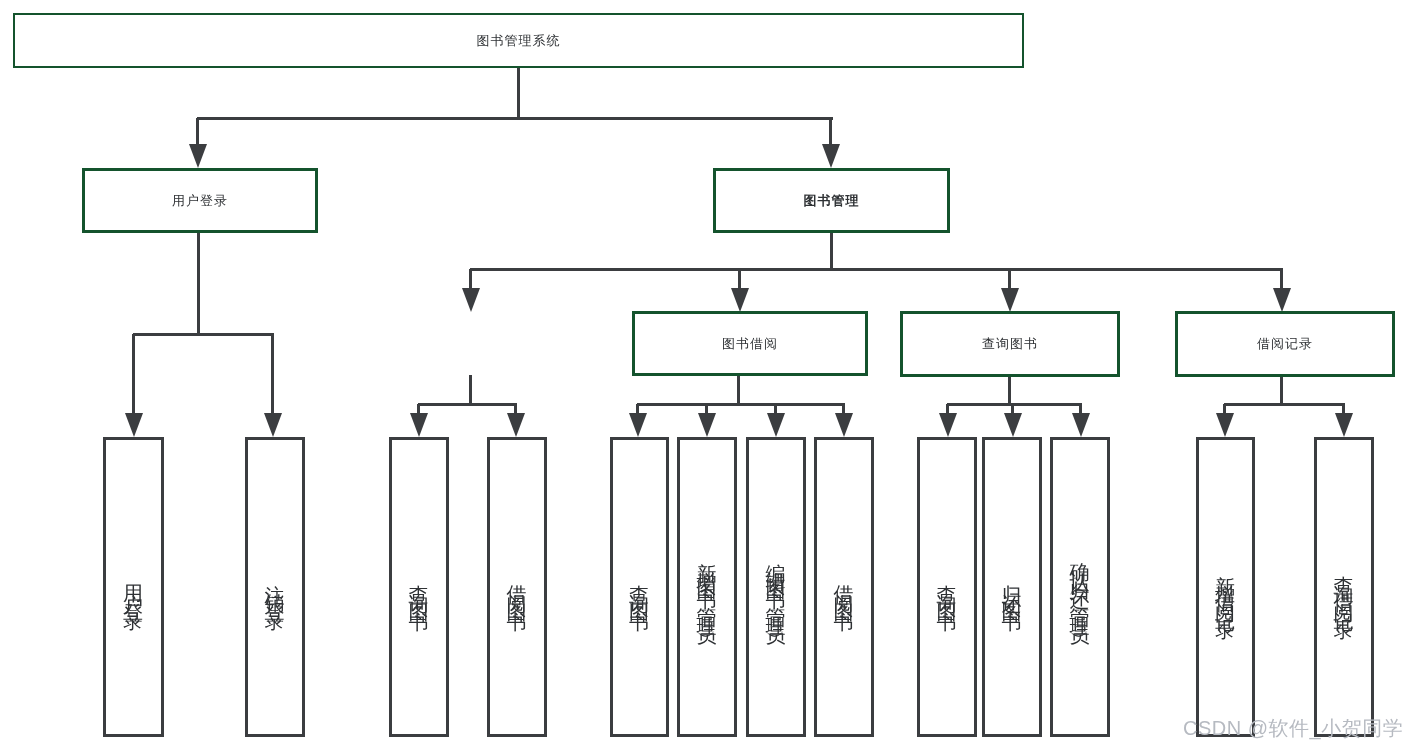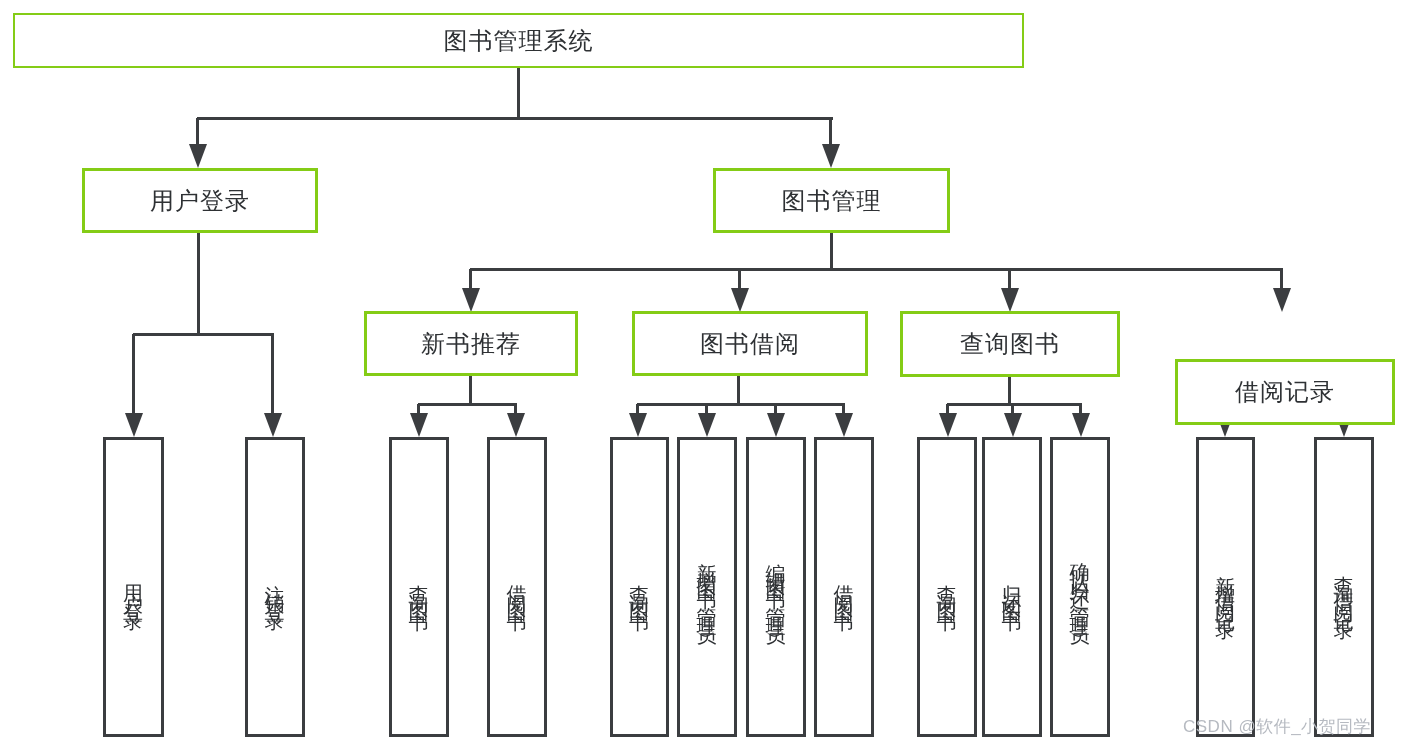--- a/index.html
+++ b/index.html
@@ -2,23 +2,23 @@
 <html><head>
 <meta charset="utf-8">
 <style>
   html, body { margin:0; padding:0; background:#ffffff; }
   .canvas {
     position:relative; width:1405px; height:747px; background:#ffffff;
     font-family:"Liberation Sans","DejaVu Sans",sans-serif; overflow:hidden;
   }
   .box {
     position:absolute; box-sizing:border-box; background:#ffffff;
-    border:3px solid #84cc16; color:#2e3134;
+    border:3px solid #14532d; color:#2e3134;
     display:flex; align-items:center; justify-content:center;
-    font-size:24px; letter-spacing:1px; white-space:nowrap; z-index:2;
+    font-size:13px; letter-spacing:1px; white-space:nowrap; z-index:2;
   }
   .box.root { border-width:2px; }
   .leaf {
     position:absolute; box-sizing:border-box; background:#ffffff;
     border:3px solid #3b3d40; color:#2e3134; z-index:2;
     display:flex; align-items:center; justify-content:center;
     writing-mode:vertical-rl; text-orientation:mixed;
     font-size:20px; letter-spacing:9px; line-height:1;
   }
   .hline { position:absolute; height:3px; background:#3b3d40; z-index:1; }
@@ -28,21 +28,21 @@
     position:absolute; left:7px; top:0; width:3px;
     height:calc(100% - 20px); background:#3b3d40;
   }
   .arrow .head {
     position:absolute; left:0; bottom:0; width:0; height:0;
     border-left:9px solid transparent; border-right:9px solid transparent;
     border-top:24px solid #3b3d40;
   }
   .watermark {
     position:absolute; left:1183px; top:715px; z-index:5;
-    font-size:17px; color:#b6bac1; letter-spacing:0.5px; white-space:nowrap;
+    font-size:20px; color:#b6bac1; letter-spacing:0.5px; white-space:nowrap;
   }
 </style>
 </head>
 <body>
 
 <div class="canvas">
 
   <div class="box root" style="left:13px; top:13px; width:1011px; height:55px;">图书管理系统</div>
 
   <div class="vline" style="left:517px; top:67px; height:52px;"></div>
@@ -50,21 +50,21 @@
   <div class="arrow" style="left:189px; top:118px; height:50px;">
       <i class="stem"></i>
       <i class="head"></i>
     </div>
   <div class="arrow" style="left:822px; top:118px; height:50px;">
       <i class="stem"></i>
       <i class="head"></i>
     </div>
 
   <div class="box" style="left:82px; top:168px; width:236px; height:65px;">用户登录</div>
-  <div class="box" style="left:713px; top:168px; width:237px; height:65px;">图书管理</div>
+  <div class="box" style="left:713px; top:168px; width:237px; height:65px;font-weight:bold;">图书管理</div>
 
   <div class="vline" style="left:197px; top:232px; height:104px;"></div>
   <div class="hline" style="left:133px; top:333px; width:141px;"></div>
   <div class="arrow" style="left:125px; top:334px; height:103px;">
       <i class="stem"></i>
       <i class="head"></i>
     </div>
   <div class="arrow" style="left:264px; top:334px; height:103px;">
       <i class="stem"></i>
       <i class="head"></i>
@@ -82,24 +82,23 @@
     </div>
   <div class="arrow" style="left:1001px; top:269px; height:43px;">
       <i class="stem"></i>
       <i class="head"></i>
     </div>
   <div class="arrow" style="left:1273px; top:269px; height:43px;">
       <i class="stem"></i>
       <i class="head"></i>
     </div>
 
-  <div class="box" style="left:364px; top:311px; width:214px; height:65px;">新书推荐</div>
   <div class="box" style="left:632px; top:311px; width:236px; height:65px;">图书借阅</div>
   <div class="box" style="left:900px; top:311px; width:220px; height:66px;">查询图书</div>
-  <div class="box" style="left:1175px; top:311px; width:220px; height:66px;margin-top:48px;">借阅记录</div>
+  <div class="box" style="left:1175px; top:311px; width:220px; height:66px;">借阅记录</div>
 
   <div class="vline" style="left:469px; top:375px; height:31px;"></div>
   <div class="hline" style="left:418px; top:403px; width:99px;"></div>
   <div class="arrow" style="left:410px; top:404px; height:33px;">
       <i class="stem"></i>
       <i class="head"></i>
     </div>
   <div class="arrow" style="left:507px; top:404px; height:33px;">
       <i class="stem"></i>
       <i class="head"></i>

